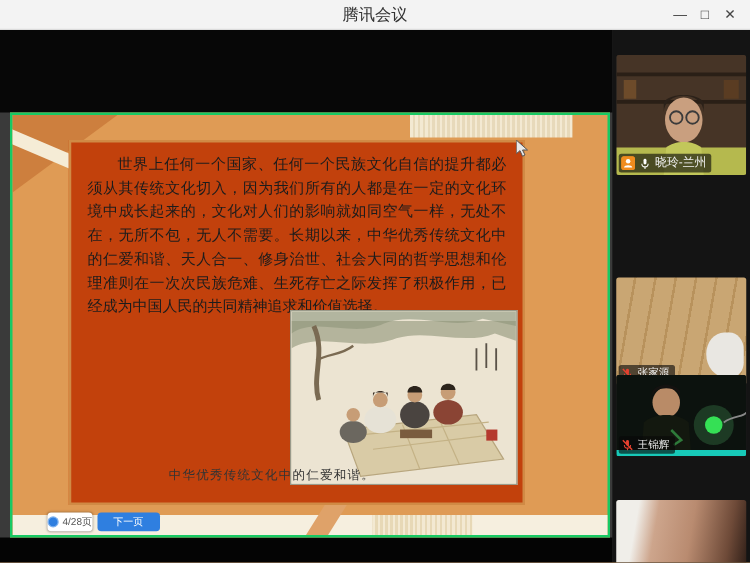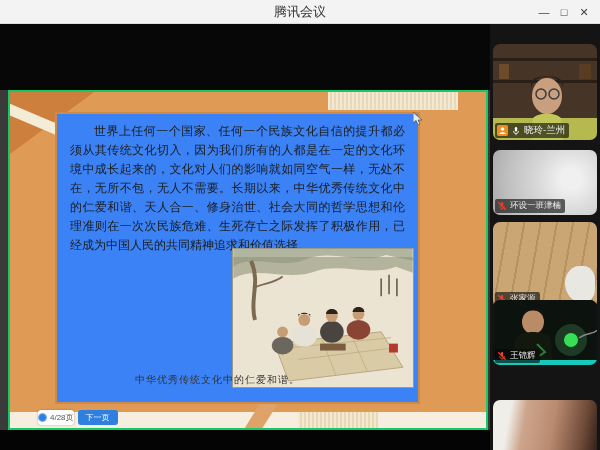--- a/index.html
+++ b/index.html
@@ -29,43 +29,43 @@
   .deco-top-hatch { position:absolute; left:318px; top:0; width:130px; height:18px;
                     background:repeating-linear-gradient(90deg,#f3e9d2 0 2px,#e7d9ba 2px 4px); }
   .bottom-band { position:absolute; left:0; bottom:0; width:480px; height:16px; background:#f6efdf; }
   .deco-b-stripe { position:absolute; left:243px; top:302px; width:15px; height:46px; background:#dfa269;
                    transform:rotate(32deg); }
   .deco-b-hatch { position:absolute; left:288px; bottom:0; width:80px; height:16px;
                   background:repeating-linear-gradient(90deg,#f3e9d2 0 2px,#e7d8b6 2px 4px); }
 
   
   .textbox { position:absolute; left:45px; top:20px; width:365px; height:292px;
-             background:#3b82f6; border:2px solid #d08a45; }
+             background:#c2410c; border:2px solid #d08a45; }
   .paragraph { margin:8px 13px; font-family:"Liberation Serif","DejaVu Serif",serif;
                font-size:12px; line-height:19px; color:#1c1c1c; text-align:justify; text-indent:2em; }
   .caption { position:absolute; left:125px; top:281px; font-family:"Liberation Serif","DejaVu Serif",serif;
              font-size:10px; letter-spacing:1px; color:#333; }
   .painting { position:absolute; left:222px; top:156px; width:182px; height:140px;
               border:1px solid #9a9a8a; background:#eae2cf; }
 
   
   .pill { position:absolute; left:28px; top:317px; height:16px; display:flex; gap:4px; align-items:center; }
   .pill-left { background:#fff; border-radius:3px; height:15px; display:flex; align-items:center;
                gap:3px; padding:0 0; box-shadow:0 0 2px rgba(0,0,0,.35); cursor:default; }
   .pill-icon { width:9px; height:9px; border-radius:50%; background:#2f7fe0;
                border:1.5px solid #7fb2ef; }
   .pill-text { font-size:8px; color:#555; }
-  .next-btn { background:#2f7fe0; color:#fff; font-size:8px; height:15px; padding:0 8px;
+  .next-btn { background:#2f7fe0; color:#fff; font-size:8px; height:15px; padding:0 13px;
               border-radius:3px; display:flex; align-items:center; cursor:default; }
 
   .cursor { position:absolute; left:403px; top:20px; width:10px; height:14px; }
 
   
   .sidebar { position:absolute; left:490px; top:24px; width:110px; height:426px; background:#141414; }
-  .tile { position:absolute; left:3px; width:104px; border-radius:7px; overflow:hidden; background:#222; }
+  .tile { position:absolute; left:3px; width:104px; border-radius:2px; overflow:hidden; background:#222; }
   .t1 { top:20px;  height:96px; }
   .t2 { top:126px; height:65px;
         background:radial-gradient(circle at 75% 45%, #f0f0f0 0 12%, #d8d8d8 40%, #bfbfbf 75%, #a8a8a8 100%); }
   .t3 { top:198px; height:86px;
         background:repeating-linear-gradient(100deg,#c9a673 0 14px,#b8925c 14px 16px); }
   .t4 { top:276px; height:65px;font-family:Liberation Mono, monospace; }
   .t5 { top:376px; height:74px;
         background:linear-gradient(100deg,#f0eee9 0 16%, #cda58c 30%, #b98b70 55%, #6e4a38 82%, #241712 100%); }
   .blob { position:absolute; right:2px; bottom:6px; width:30px; height:36px; background:#e9e7e2;
           border-radius:50% 40% 35% 55%; }
@@ -170,31 +170,20 @@
         </svg>
         <svg width="10" height="10" viewBox="0 0 12 12">
           <rect x="4.6" y="1.2" width="2.8" height="5.4" rx="1.4" fill="#fff"></rect>
           <path d="M3,6 a3,3 0 0 0 6,0" stroke="#fff" stroke-width="1" fill="none"></path>
           <line x1="6" y1="9" x2="6" y2="11" stroke="#fff" stroke-width="1"></line>
         </svg>
         <span>晓玲-兰州</span>
       </div>
     </div>
 
-    <div class="tile t2">
-      <div class="name-label">
-        <svg width="10" height="10" viewBox="0 0 12 12">
-          <rect x="4.6" y="1.2" width="2.8" height="5.4" rx="1.4" fill="#e6402f"></rect>
-          <path d="M3,6 a3,3 0 0 0 6,0" stroke="#e6402f" stroke-width="1" fill="none"></path>
-          <line x1="6" y1="9" x2="6" y2="11" stroke="#e6402f" stroke-width="1"></line>
-          <line x1="1.5" y1="1.5" x2="10.5" y2="10.5" stroke="#e6402f" stroke-width="1.4"></line>
-        </svg>
-        <span>环设一班津楠</span>
-      </div>
-    </div>
 
     <div class="tile t3">
       <div class="blob"></div>
       <div class="name-label">
         <svg width="10" height="10" viewBox="0 0 12 12">
           <rect x="4.6" y="1.2" width="2.8" height="5.4" rx="1.4" fill="#e6402f"></rect>
           <path d="M3,6 a3,3 0 0 0 6,0" stroke="#e6402f" stroke-width="1" fill="none"></path>
           <line x1="6" y1="9" x2="6" y2="11" stroke="#e6402f" stroke-width="1"></line>
           <line x1="1.5" y1="1.5" x2="10.5" y2="10.5" stroke="#e6402f" stroke-width="1.4"></line>
         </svg>

